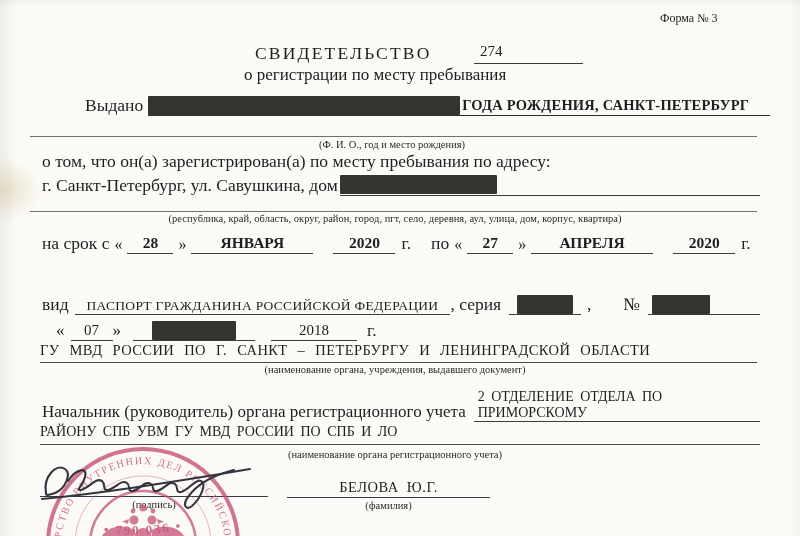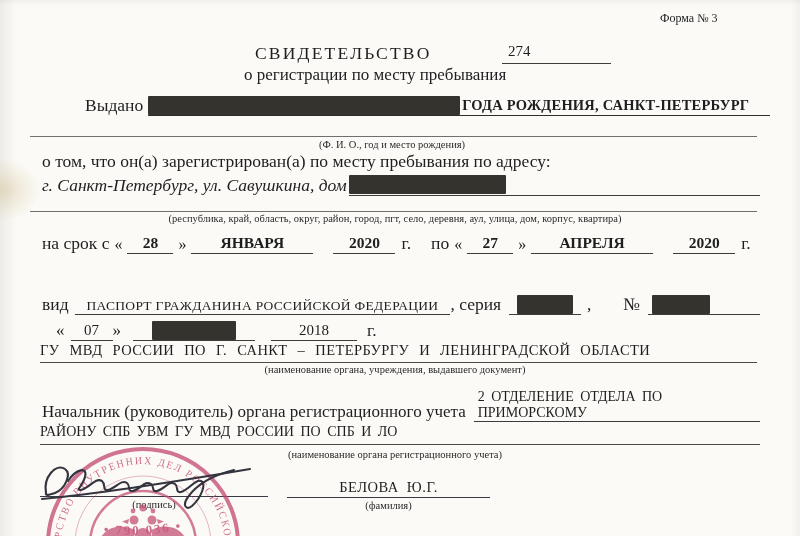--- a/index.html
+++ b/index.html
@@ -10,35 +10,35 @@
       radial-gradient(ellipse 55px 45px at 2px 190px, rgba(213,198,158,.55), transparent 70%),
       linear-gradient(90deg, rgba(110,110,100,.10), rgba(0,0,0,0) 16px),
       linear-gradient(270deg, rgba(120,120,115,.07), rgba(0,0,0,0) 10px),
       linear-gradient(180deg, rgba(120,120,115,.08), rgba(0,0,0,0) 6px),
       #fbfaf6;
   }
   .abs{position:absolute;}
   .form-label{top:11px;left:660px;width:110px;font-size:12px;}
   .title{top:43px;left:255px;font-size:17.5px;letter-spacing:2.2px;}
   .num-field{top:43px;left:474px;width:103px;height:20px;border-bottom:1px solid #3c3c3c;
-             font-size:15px;padding-left:6px;margin-left:28px;}
+             font-size:15px;padding-left:6px;}
   .subtitle{top:65px;left:244px;font-size:17px;}
   .row{display:flex;align-items:flex-end;}
   .lbl{font-size:17.5px;white-space:nowrap;}
   .ufield{border-bottom:1px solid #3c3c3c;display:flex;align-items:flex-end;justify-content:center;}
   .redact{background:#35332e;height:19px;border-radius:1px;}
   .vydano{top:95px;left:85px;width:685px;}
   .vydano-field{flex:1;border-bottom:1.5px solid #2e2e2e;display:flex;align-items:center;margin-left:5px;}
   .birth-suffix{font-size:14.5px;font-weight:700;letter-spacing:.2px;padding-left:2px;white-space:nowrap;}
   .rule{border-top:1px solid #6f6f6f;height:0;}
   .rule1{top:136px;left:30px;width:727px;}
   .caption{font-size:10.5px;color:#2a2a2c;text-align:center;white-space:nowrap;}
   .cap-fio{top:139px;left:0;width:784px;}
   .intro{top:151px;left:42px;font-size:17.5px;}
-  .addr{top:174px;left:42px;width:718px;font-style:italic;}
+  .addr{top:174px;left:42px;width:718px;}
   .addr-field{flex:1;border-bottom:1px solid #3c3c3c;display:flex;align-items:center;margin-left:2px;height:21px;}
   .rule2{top:211px;left:30px;width:727px;}
   .cap-addr{top:213px;left:0;width:790px;}
   .period{top:233px;left:42px;width:726px;font-size:17px;}
   .period .q{margin:0 5px;font-size:16px;}
   .pv{font-weight:700;font-size:15.5px;padding-bottom:1px;}
   .day{width:46px;}
   .month{width:122px;}
   .year{width:62px;}
   .gap{width:20px;}

